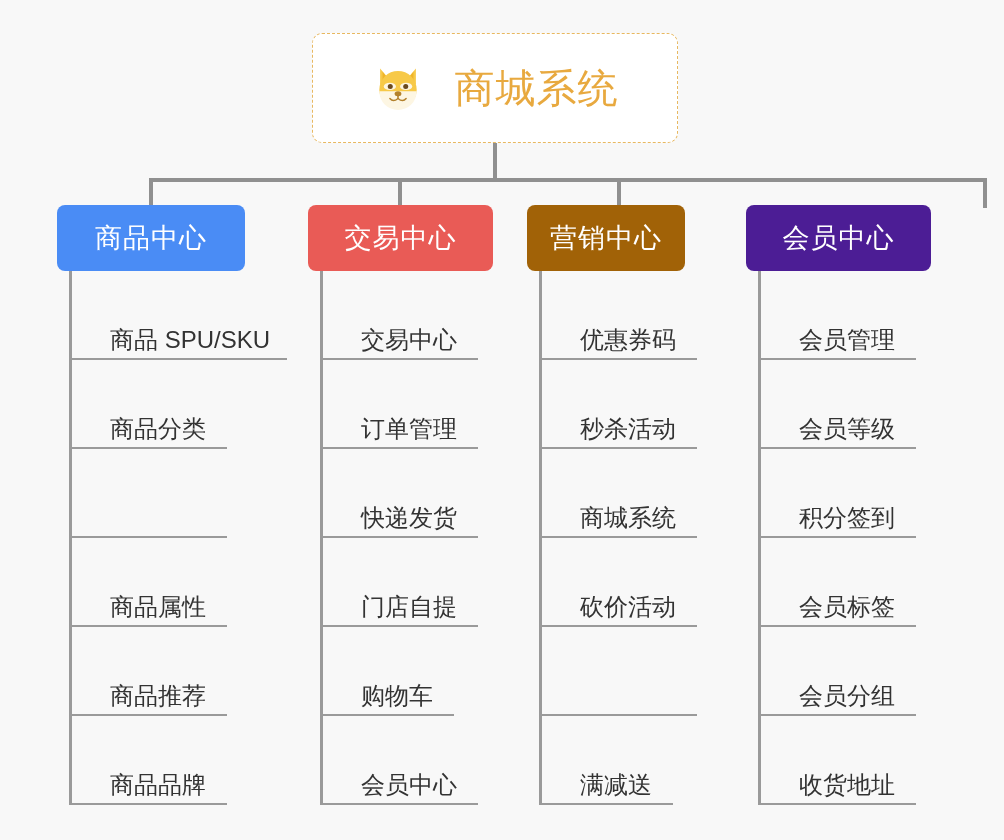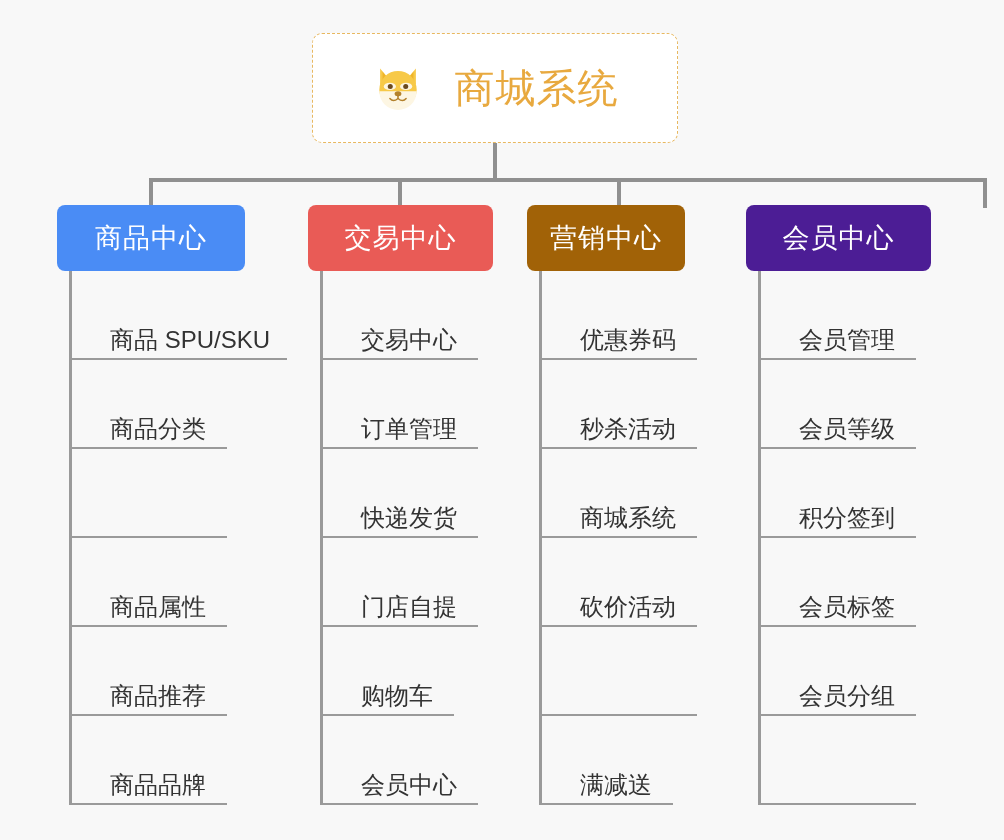--- a/index.html
+++ b/index.html
@@ -264,19 +264,20 @@
           </li>
           <li class="col-item">
             <span class="item-label">会员标签</span>
             <span class="item-underline" style="width: 155px;"></span>
           </li>
           <li class="col-item">
             <span class="item-label">会员分组</span>
             <span class="item-underline" style="width: 155px;"></span>
           </li>
           <li class="col-item">
+            <span class="item-label">收货地址</span>
             <span class="item-underline" style="width: 155px;"></span>
           </li>
         </ul>
       </div>
     </div>
 
 </div>
 
 </body></html>

